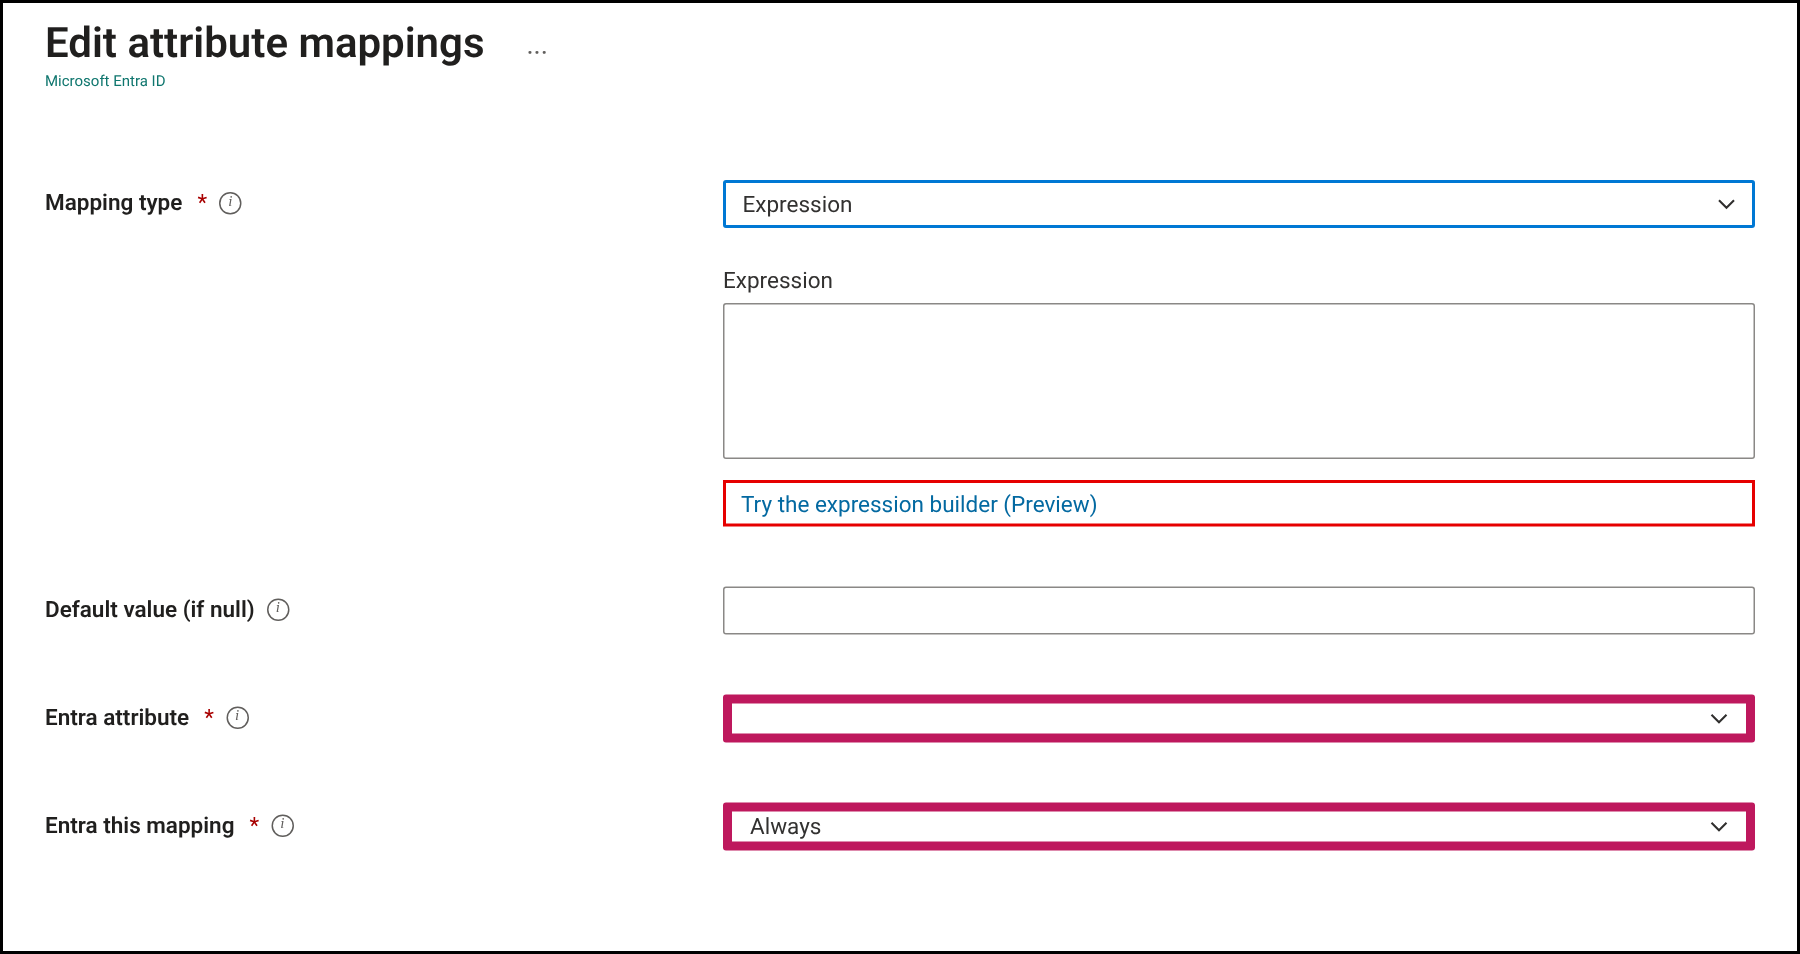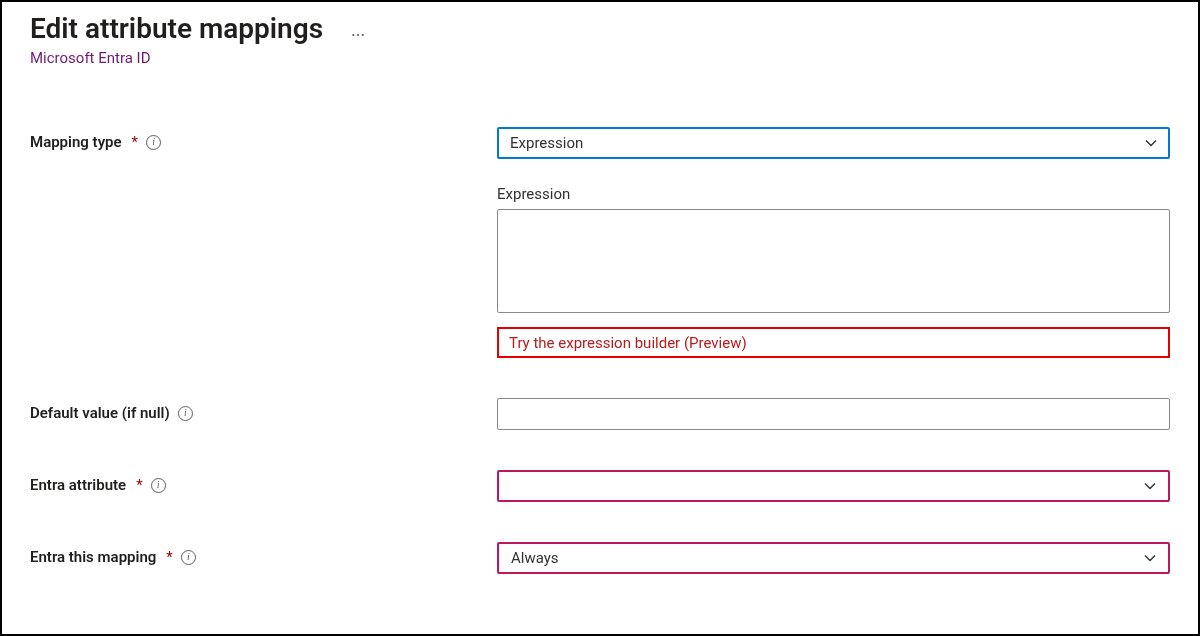--- a/index.html
+++ b/index.html
@@ -28,29 +28,29 @@
   }
   .ellipsis-icon {
     font-size: 18px;
     color: #605e5c;
     cursor: pointer;
     user-select: none;
     line-height: 1;
     padding-top: 6px;
   }
   .subtitle {
-    font-size: 15px;
-    color: #701a75;
+    font-size: 10px;
+    color: #0f766e;
     margin-top: 4px;
   }
   .form-area {
     margin-top: 60px;
     display: grid;
     grid-template-columns: 450px 1fr;
-    column-gap: 17px;
+    column-gap: 2px;
     align-items: start;
   }
   .label-cell {
     display: flex;
     align-items: center;
     gap: 8px;
     font-size: 15px;
     padding-top: 6px;
   }
   .label-text { color: #201f1e; }
@@ -73,21 +73,21 @@
     user-select: none;
     cursor: default;
   }
   .field-col { display: flex; flex-direction: column; }
   .select-box {
     position: relative;
     display: flex;
     align-items: center;
     justify-content: space-between;
     height: 32px;
-    border: 2px solid #be185d;
+    border: 6px solid #be185d;
     border-radius: 2px;
     padding: 0 12px;
     font-size: 15px;
     background: #fff;
     cursor: pointer;
   }
   .select-box.focused {
     border: 2px solid #0078d4;
     padding: 0 11px;
   }
@@ -118,21 +118,21 @@
     margin-top: 26px;
     margin-bottom: 6px;
   }
   .link-highlight-wrap {
     margin-top: 14px;
     display: inline-block;
     border: 2px solid #e60000;
     padding: 4px 10px;
   }
   .link-text {
-    color: #b91c1c;
+    color: #0369a1;
     font-size: 15px;
     cursor: pointer;
   }
   .row-spacer-large { height: 40px; }
 </style>
 </head>
 <body>
 
 <div class="frame">
 

